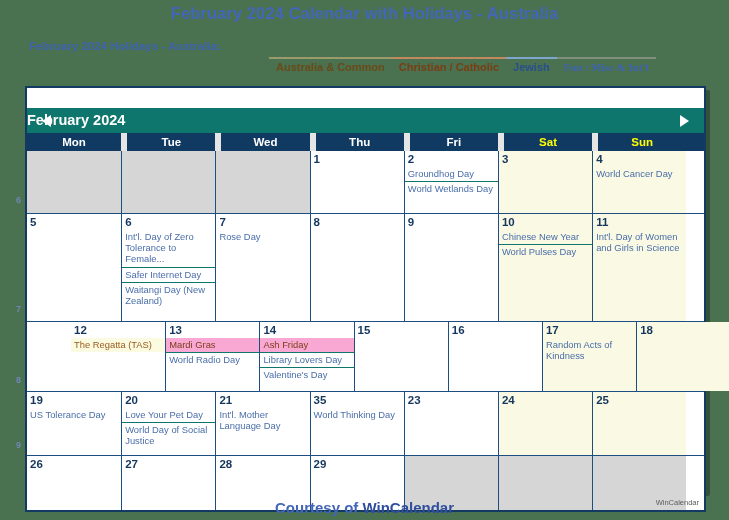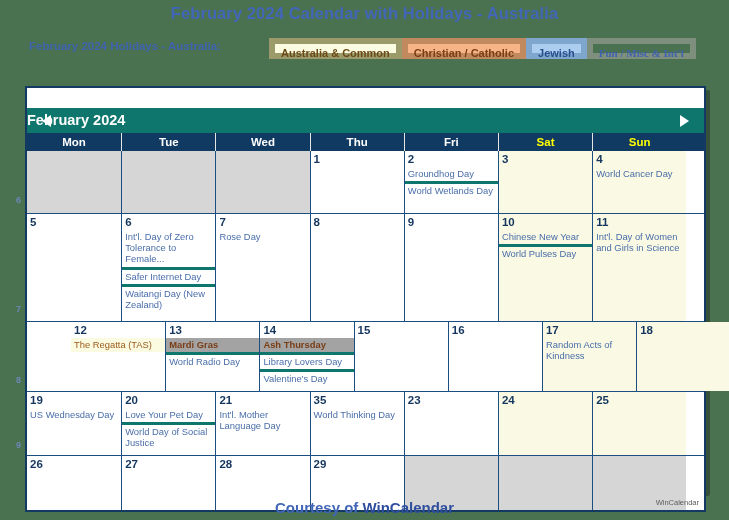--- a/index.html
+++ b/index.html
@@ -43,22 +43,23 @@
     left: 268px; top: 0px;
     display: flex;
     align-items: stretch;
     height: 21px;
   }
   .legend-item {
     font-size: 11px;
     font-weight: bold;
     line-height: 19px;
     padding: 0 6px;
-    border: 6px solid #22c55e;
+    border: 1px solid #22c55e;
     white-space: nowrap;
+    margin-top: 19px;
   }
   .lg-aus     { background: #fbfbe1; color: #6b4a18; border-color: #9a9a6a; }
   .lg-chr     { background: #f6b487; color: #7a3d14; border-color: #c08a5e; }
   .lg-jew     { background: #aacdf0; color: #2a4f8f; border-color: #7fa6cc; }
   .lg-fun     { background: transparent; color: #3f63ae; border-color: #7e8f7e; font-family: Liberation Serif, serif; }
 
   
   .cal-wrap {
     position: absolute;
     left: 25px; top: 86px;
@@ -104,21 +105,21 @@
 
   
   .wd-row { display: flex; background: #113a63; height: 18px; }
   .wd-cell {
     flex: 0 0 94.2px;
     text-align: center;
     font-size: 11.5px;
     font-weight: bold;
     line-height: 18px;
     color: #ffffff;
-    border-left: 1px solid #e5e5e5;
+    border-left: 6px solid #e5e5e5;
   }
   .wd-cell:first-child { border-left: none; }
   .wd-cell.weekend { color: #ffff00; }
 
   
   .week-row { display: flex; border-top: 1px solid #1d4e82; }
   .week-row:first-child { border-top: none; }
   .day-cell {
     flex: 0 0 94.2px;
     border-left: 1px solid #1d4e82;
@@ -135,25 +136,25 @@
     color: #14365e;
     padding: 2px 0 1px 3px;
     line-height: 13px;
   }
   .ev-list { }
   .ev {
     font-size: 9.4px;
     line-height: 11.2px;
     color: #4a6ea9;
     padding: 1px 2px 2px 3px;
-    border-top: 3px solid #0f766e;
+    border-top: 1px solid #0f766e;
   }
   .ev:first-child { border-top: none; }
   .ev.cat-aus { background: #fbfbe1; color: #9a5a1c; }
-  .ev.cat-chr { background: #a3a3a3; color: #7a3d14; font-weight: bold; }
+  .ev.cat-chr { background: #f9a8d4; color: #7a3d14; }
 
   .wincal-mark {
     position: absolute;
     right: 5px; bottom: 3px;
     font-size: 7.5px;
     color: #5b5b5b;
   }
 
   
   .wk-gutter {
@@ -306,21 +307,21 @@
             <div class="day-cell">
               <div class="day-num">13</div>
               <div class="ev-list">
                 <div class="ev cat-chr">Mardi Gras</div>
                 <div class="ev">World Radio Day</div>
               </div>
             </div>
             <div class="day-cell">
               <div class="day-num">14</div>
               <div class="ev-list">
-                <div class="ev cat-chr">Ash Thursday</div>
+                <div class="ev cat-chr">Ash Friday</div>
                 <div class="ev">Library Lovers Day</div>
                 <div class="ev">Valentine's Day</div>
               </div>
             </div>
             <div class="day-cell">
               <div class="day-num">15</div>
             </div>
             <div class="day-cell">
               <div class="day-num">16</div>
             </div>
@@ -331,21 +332,21 @@
               </div>
             </div>
             <div class="day-cell weekend">
               <div class="day-num">18</div>
             </div>
           </div>
           <div class="week-row" style="height: 64px;">
             <div class="day-cell">
               <div class="day-num">19</div>
               <div class="ev-list">
-                <div class="ev">US Wednesday Day</div>
+                <div class="ev">US Tolerance Day</div>
               </div>
             </div>
             <div class="day-cell">
               <div class="day-num">20</div>
               <div class="ev-list">
                 <div class="ev">Love Your Pet Day</div>
                 <div class="ev">World Day of Social Justice</div>
               </div>
             </div>
             <div class="day-cell">

